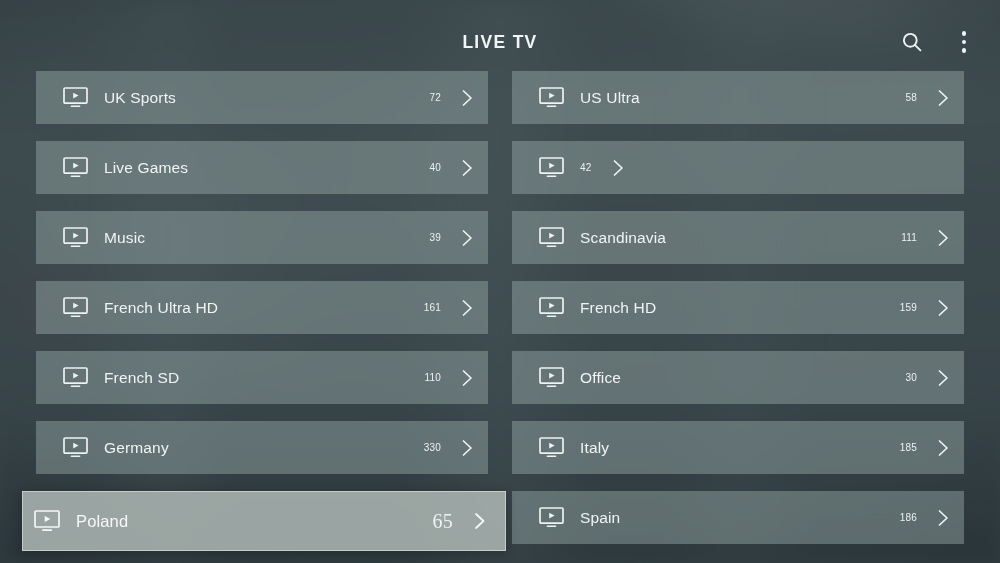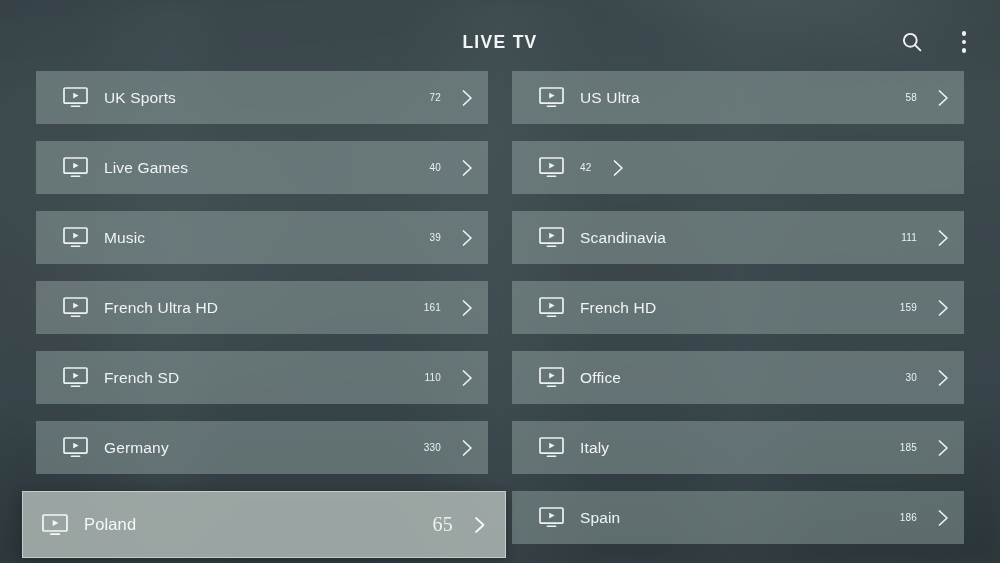--- a/index.html
+++ b/index.html
@@ -101,21 +101,21 @@
 
   
   .row.selected {
     background:rgba(175,186,182,.84);
     border:1px solid rgba(230,236,234,.55);
     box-shadow:0 2px 10px rgba(12,18,22,.34);
   }
   .wrap-selected {
     position:absolute; left:22px; top:491px; width:484px; height:57px;
   }
-  .wrap-selected .row { height:67px; padding:0 17px 0 19px; }
+  .wrap-selected .row { height:60px; padding:0 17px 0 11px; }
   .wrap-selected .row-label { font-size:16.5px; color:#f6f8f8; }
   .wrap-selected .row-count { font-size:20px;font-family:Liberation Serif, serif; }
   .slot-hidden { visibility:hidden; }
 </style>
 </head>
 <body>
 
 <div id="app">
 
   <div class="bg-photo"></div>

